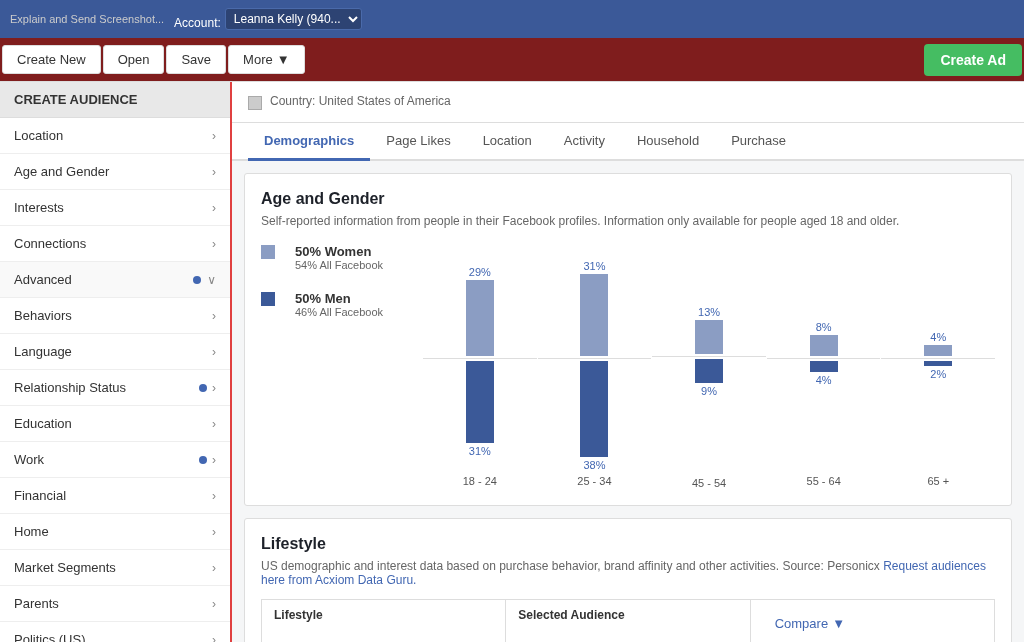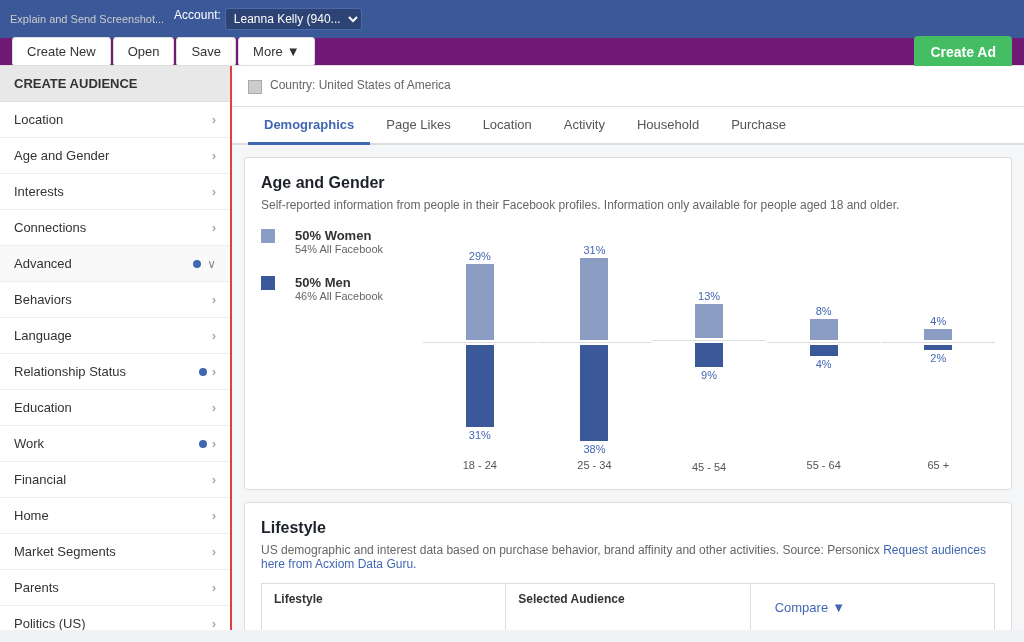--- a/index.html
+++ b/index.html
@@ -13,42 +13,42 @@
       padding: 6px 10px;
       gap: 10px;
       height: 38px;
     }
     .top-bar-explain {
       color: #ccc;
       font-size: 11px;
     }
     .account-selector {
       display: flex;
-      align-items: flex-start;
+      align-items: flex-end;
       gap: 4px;
       color: white;
       font-size: 12px;
     }
     .account-selector select {
       background: #2d4373;
       color: white;
       border: 1px solid #4a6aaa;
       padding: 2px 4px;
       font-size: 12px;
       border-radius: 3px;
     }
 
     
     .menu-bar {
-      background: #701a75;
+      background: #7f1d1d;
       border-bottom: 1px solid #ddd;
       display: flex;
       align-items: center;
-      padding: 0 12px;
-      height: 28px;
+      padding: 0 2px;
+      height: 44px;
       gap: 2px;
     }
     .menu-btn {
       padding: 6px 14px;
       border: 1px solid #ddd;
       background: white;
       cursor: pointer;
       font-size: 13px;
       color: #333;
       border-radius: 3px;

